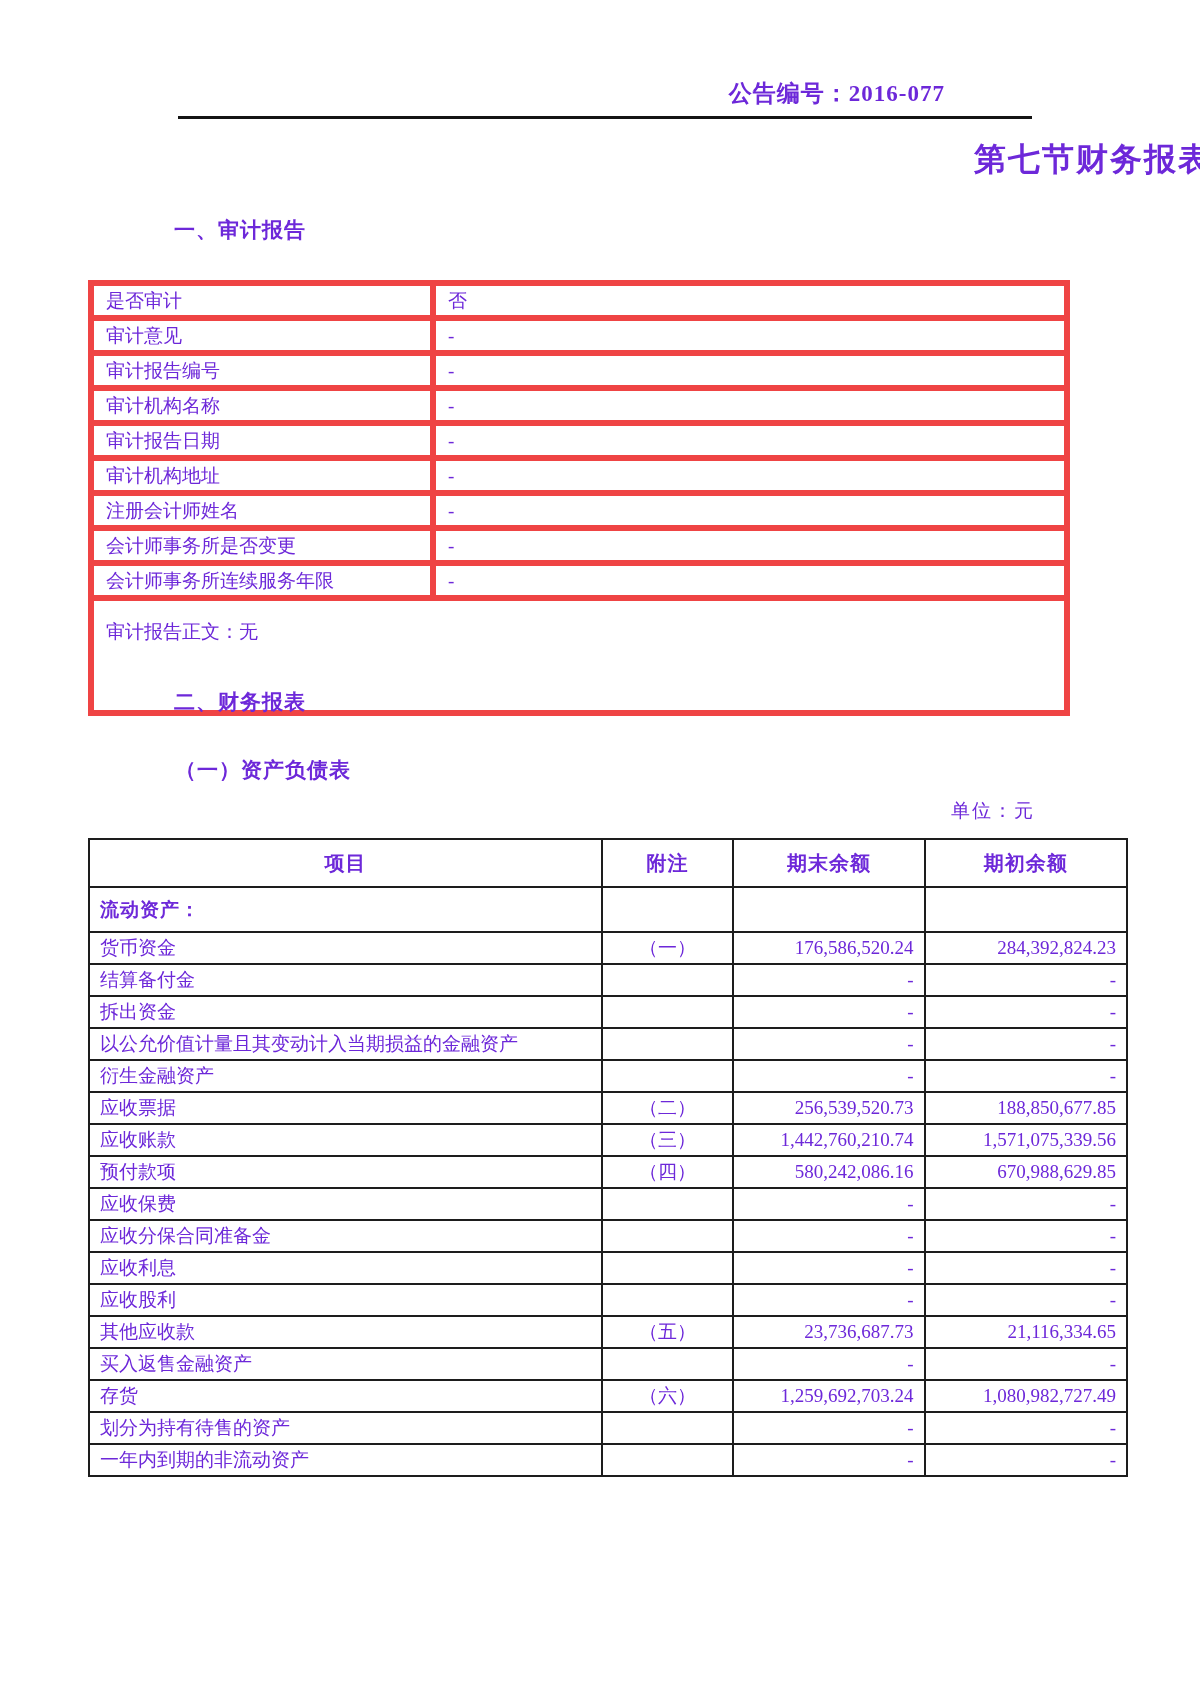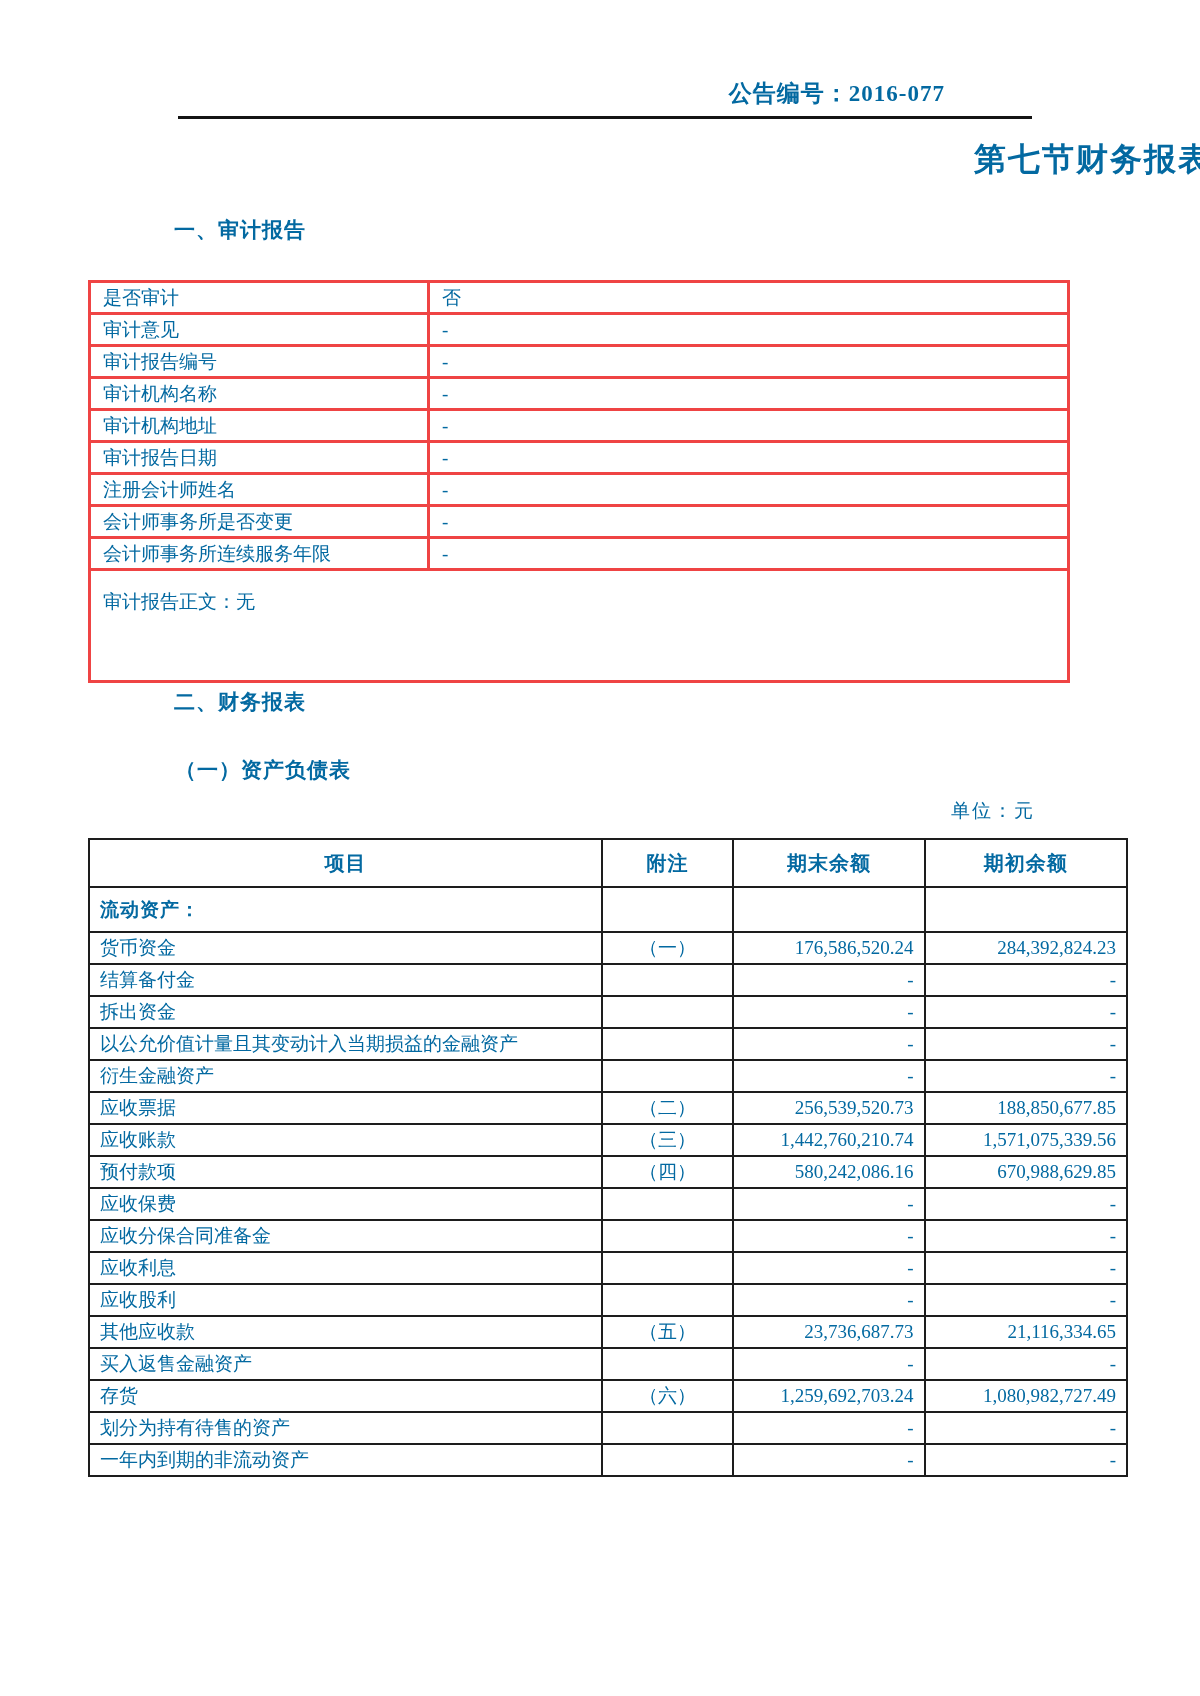--- a/index.html
+++ b/index.html
@@ -2,21 +2,21 @@
 <html><head>
 <meta charset="utf-8">
 <style>
   html,body{margin:0;padding:0;background:#e8e8e8;}
   .page{
     position:relative;
     width:1200px;height:1696px;
     margin:0 auto;
     background:#ffffff;
     font-family:"Liberation Serif","DejaVu Serif",serif;
-    color:#0369a1;
+    color:#6d28d9;
     overflow:hidden;
   }
   
   .announcement{
     position:absolute;top:78px;right:255px;
     font-size:23px;font-weight:600;letter-spacing:1px;
   }
   .header-rule{
     position:absolute;top:116px;left:178px;width:854px;height:3px;
     background:#141414;
@@ -37,21 +37,21 @@
     font-size:19px;letter-spacing:2px;
   }
 
   
   .audit-table{
     position:absolute;top:280px;left:88px;width:982px;
     border-collapse:collapse;table-layout:fixed;
     font-size:19px;
   }
   .audit-table td{
-    border:3px solid #ef4444;
+    border:6px solid #ef4444;
     height:29px;
     padding:0 12px;
     vertical-align:middle;
     background:#fff;
     overflow:hidden;white-space:nowrap;
   }
   .audit-table .a-label{width:312px;}
   .audit-table .a-full{
     height:91px;vertical-align:top;padding-top:18px;
   }
@@ -106,25 +106,25 @@
         </tr>
         <tr>
           <td class="a-label">审计报告编号</td>
           <td class="a-value">-</td>
         </tr>
         <tr>
           <td class="a-label">审计机构名称</td>
           <td class="a-value">-</td>
         </tr>
         <tr>
+          <td class="a-label">审计报告日期</td>
+          <td class="a-value">-</td>
+        </tr>
+        <tr>
           <td class="a-label">审计机构地址</td>
-          <td class="a-value">-</td>
-        </tr>
-        <tr>
-          <td class="a-label">审计报告日期</td>
           <td class="a-value">-</td>
         </tr>
         <tr>
           <td class="a-label">注册会计师姓名</td>
           <td class="a-value">-</td>
         </tr>
         <tr>
           <td class="a-label">会计师事务所是否变更</td>
           <td class="a-value">-</td>
         </tr>

